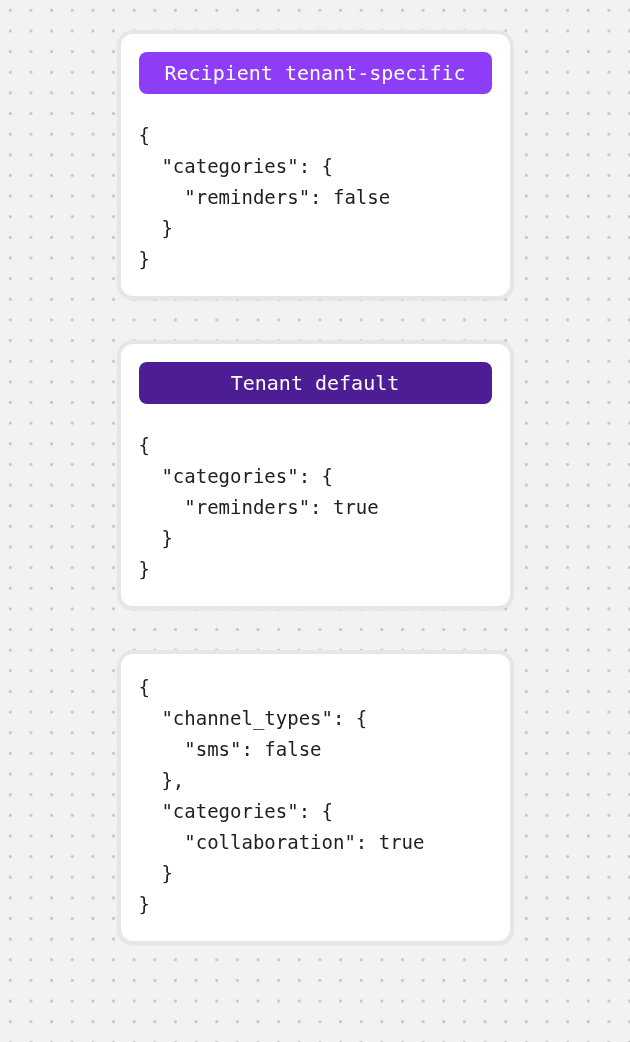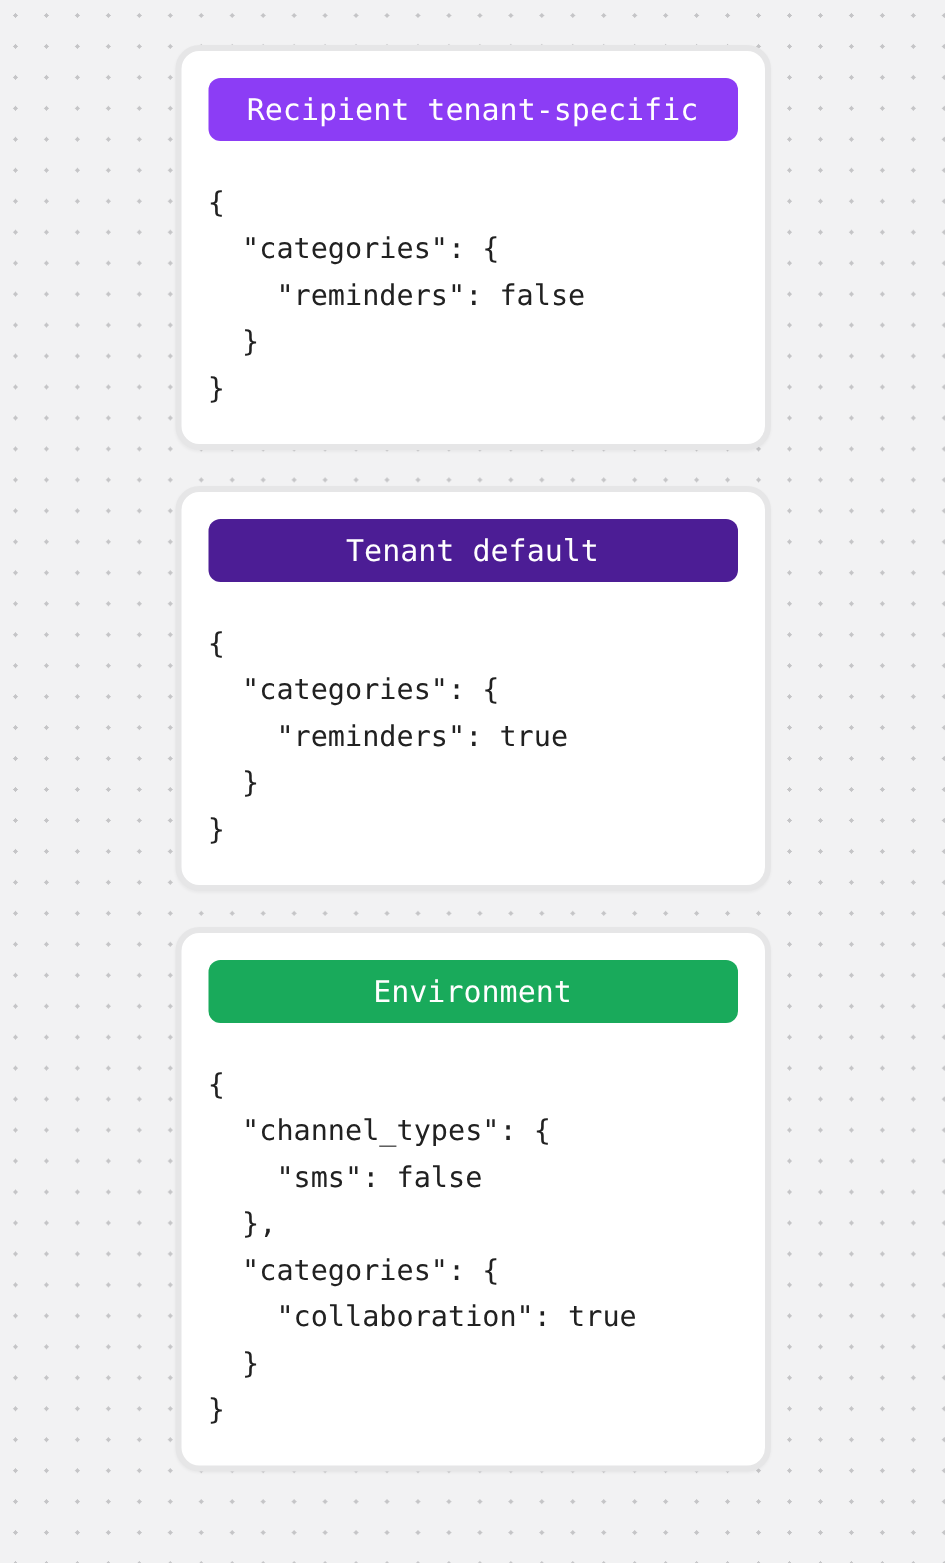--- a/index.html
+++ b/index.html
@@ -12,21 +12,21 @@
     background-image: radial-gradient(circle, #c5c5c7 1.35px, rgba(0,0,0,0) 1.45px);
     background-size: 20.65px 20.65px;
     overflow: hidden;
   }
   .stack {
     width: 397px;
     margin: 0 auto;
     padding-top: 30px;
     display: flex;
     flex-direction: column;
-    gap: 24px;
+    gap: 40px;
   }
   .card {
     width: 397px;
     background: #ffffff;
     border: 4px solid #e6e6e7;
     border-radius: 16px;
     padding: 18px 18px 21px 18px;
     box-shadow: 0 1px 2px rgba(0,0,0,0.04);
   }
   .badge {
@@ -72,23 +72,20 @@
       <span>Tenant default</span>
     </div>
     <pre class="code">{
   "categories": {
     "reminders": true
   }
 }</pre>
   </div>
 
   <div class="card">
-    <div class="badge" style="background-color: rgb(25, 170, 91);">
-      <span>Environment</span>
-    </div>
     <pre class="code">{
   "channel_types": {
     "sms": false
   },
   "categories": {
     "collaboration": true
   }
 }</pre>
   </div>
 

